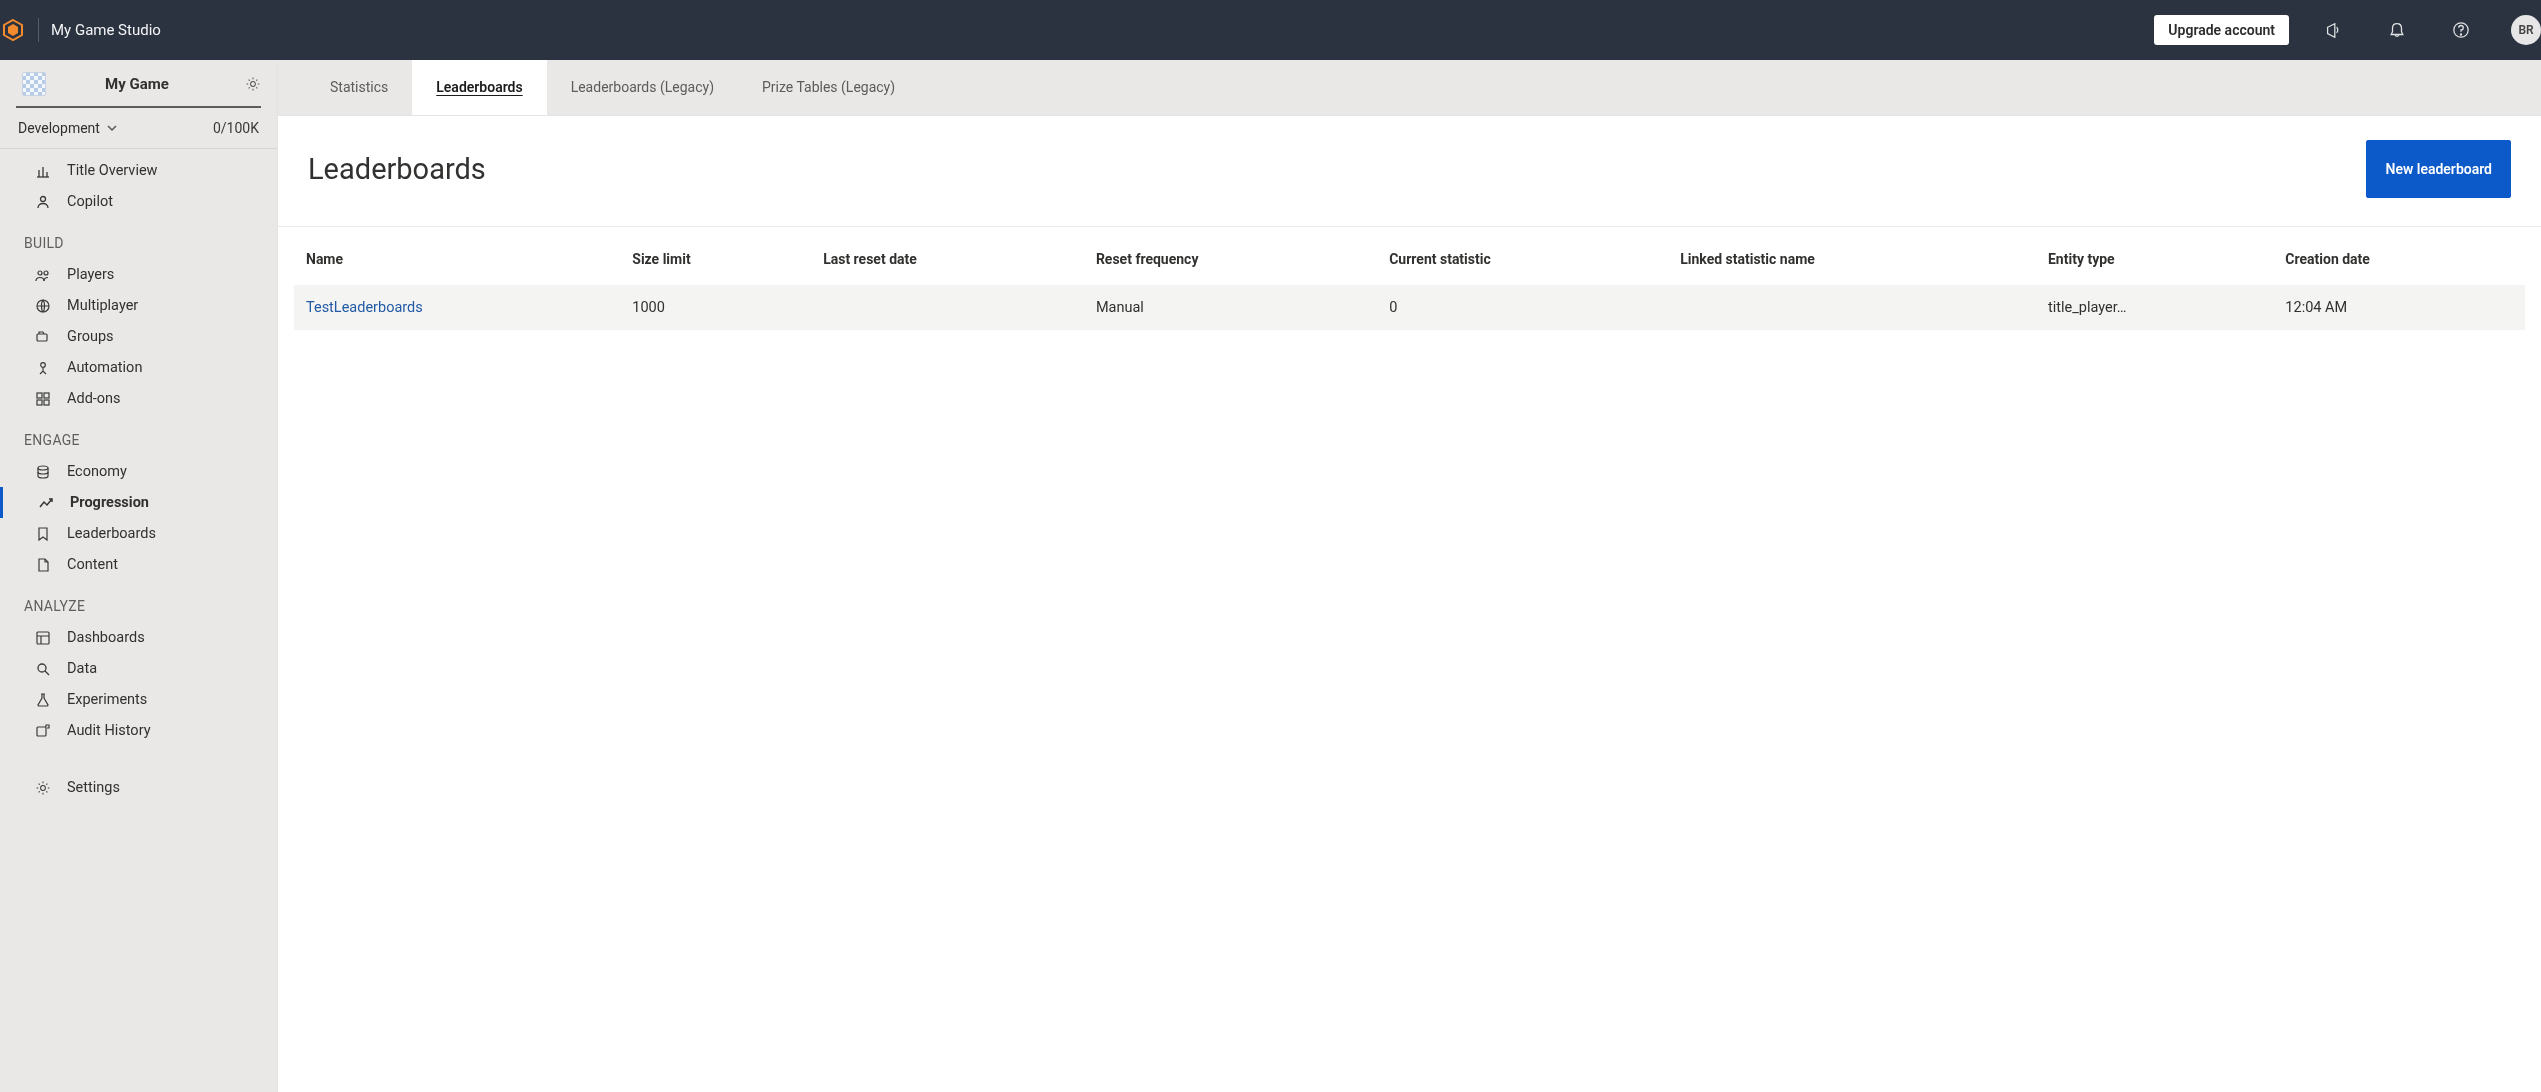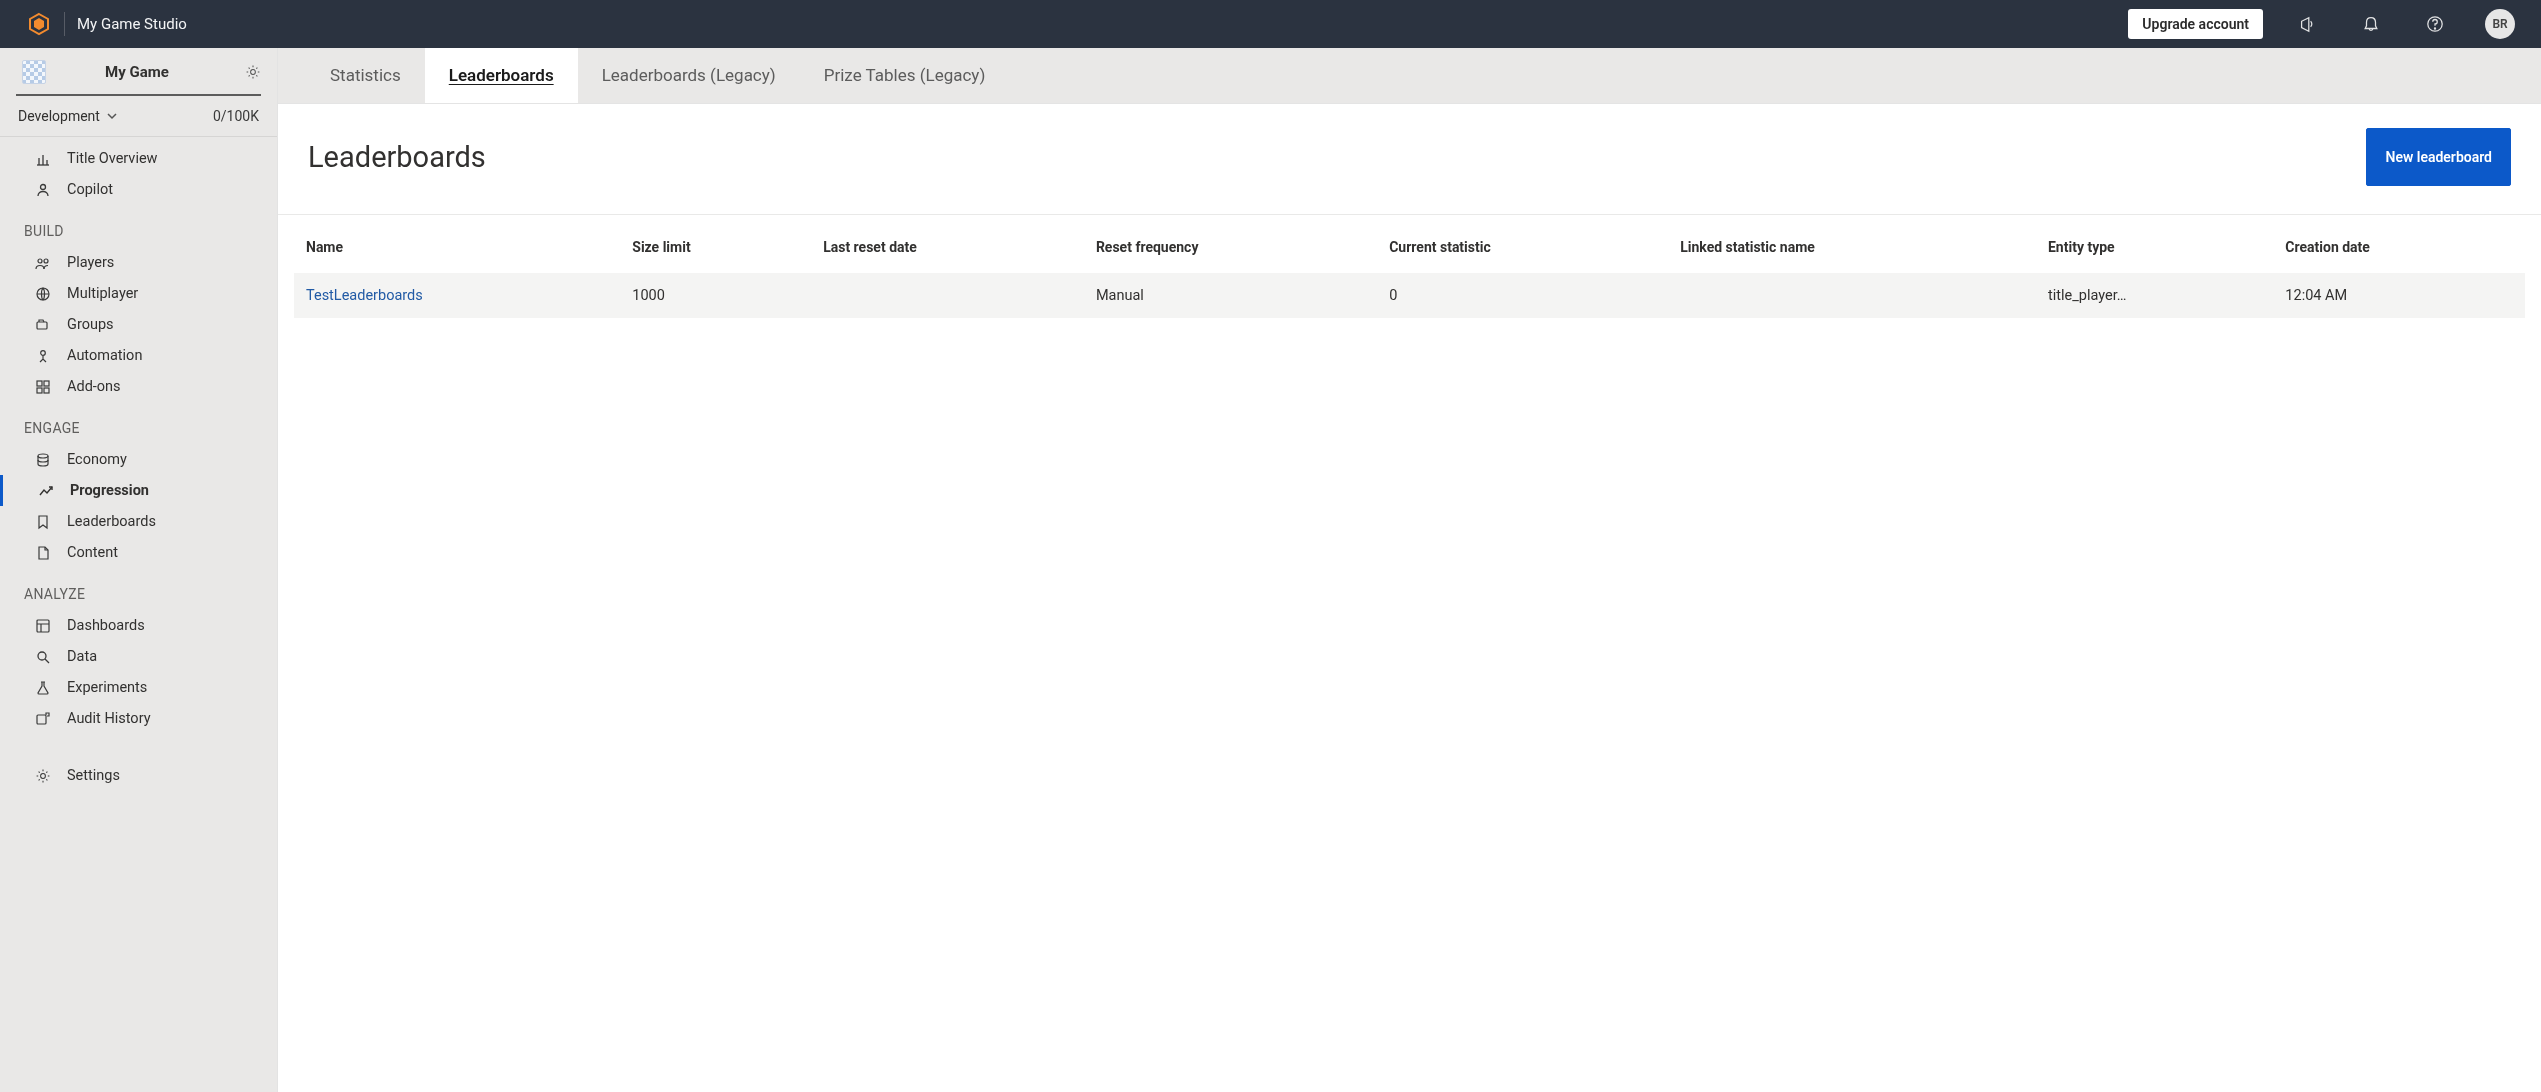--- a/index.html
+++ b/index.html
@@ -1,19 +1,19 @@
 <!DOCTYPE html>
 <html><head>
 <meta charset="utf-8">
 <style>
 * { box-sizing: border-box; margin: 0; padding: 0; }
 body { font-family: "Segoe UI", -apple-system, BlinkMacSystemFont, Roboto, Arial, sans-serif; font-size: 14px; color: #323130; background: #ffffff; }
 
 
-.topbar { height: 48px; background: #2b3340; display: flex; align-items: center; color: #ffffff; padding: 0 26px; justify-content: space-between; }
+.topbar { height: 60px; background: #2b3340; display: flex; align-items: center; color: #ffffff; padding: 0 0; justify-content: space-between; }
 .topbar-left { display: flex; align-items: center; gap: 12px; }
 .logo-hex { width: 26px; height: 26px; display: flex; align-items: center; justify-content: center; }
 .logo-divider { width: 1px; height: 24px; background: #575c66; }
 .studio-name { font-size: 15px; color: #f3f4f5; }
 .topbar-right { display: flex; align-items: center; gap: 24px; }
 .upgrade-btn { background: #ffffff; color: #2c2c2c; border: none; border-radius: 3px; height: 30px; padding: 0 14px; font-family: inherit; font-size: 14px; font-weight: 600; cursor: pointer; }
 .top-icon-btn { width: 40px; height: 48px; display: flex; align-items: center; justify-content: center; cursor: pointer; color: #e1e2e3; }
 .avatar-circle { width: 30px; height: 30px; border-radius: 50%; background: #e6e6e6; color: #434343; display: flex; align-items: center; justify-content: center; font-size: 12px; font-weight: 600; margin-left: 6px; cursor: pointer; }
 
 
@@ -35,21 +35,21 @@
 
 
 .nav-group-label { font-size: 14px; color: #605f5e; letter-spacing: 0.3px; padding: 18px 24px 8px; }
 .nav-item { display: flex; align-items: center; gap: 16px; padding: 7px 0 7px 34px; cursor: pointer; color: #323130; font-size: 14.5px; }
 .nav-item.active { font-weight: 700; border-left: 3px solid #0c59c9; }
 .nav-icon { width: 17px; height: 17px; display: flex; align-items: center; justify-content: center; color: #3a3a3a; flex-shrink: 0; }
 .nav-item.active .nav-icon { color: #323130; }
 
 
 .tabbar { background: #e9e8e7; display: flex; align-items: flex-end; height: 56px; padding-left: 28px; gap: 0; border-bottom: 1px solid #e4e4e4; }
-.tab { padding: 0 24px; height: 56px; display: flex; align-items: center; color: #5c5c5c; font-size: 17px; cursor: pointer; }
+.tab { padding: 0 24px; height: 56px; display: flex; align-items: center; color: #5c5c5c; font-size: 14px; cursor: pointer; }
 .tab.active { background: #ffffff; color: #1b1b1b; font-weight: 600; text-decoration: underline; text-underline-offset: 3px; border-top-left-radius: 2px; border-top-right-radius: 2px; }
 
 
 .page-head { display: flex; align-items: center; justify-content: space-between; padding: 24px 30px 28px; border-bottom: 1px solid #e9e9e8; }
 .page-title { font-size: 29px; font-weight: 400; }
 .primary-btn { background: #0c59c9; color: #ffffff; border: 1px solid #0c59c9; border-radius: 2px; padding: 20px 18px; font-family: inherit; font-size: 14px; font-weight: 600; cursor: pointer; }
 
 
 .table-wrap { padding: 0 16px; overflow-x: auto; }
 table.data { width: 100%; border-collapse: collapse; }

